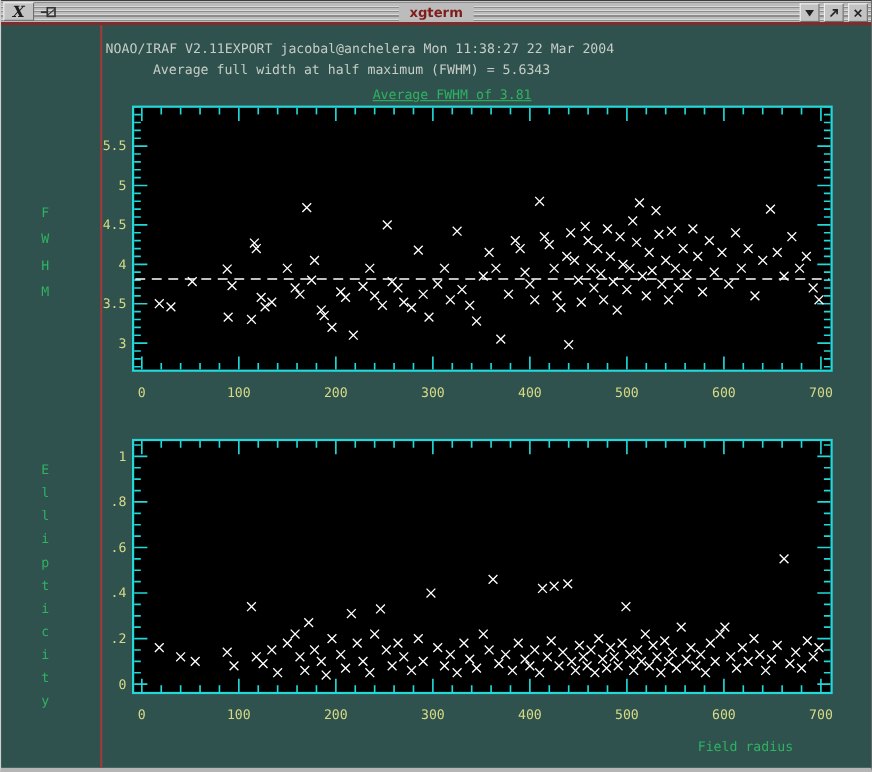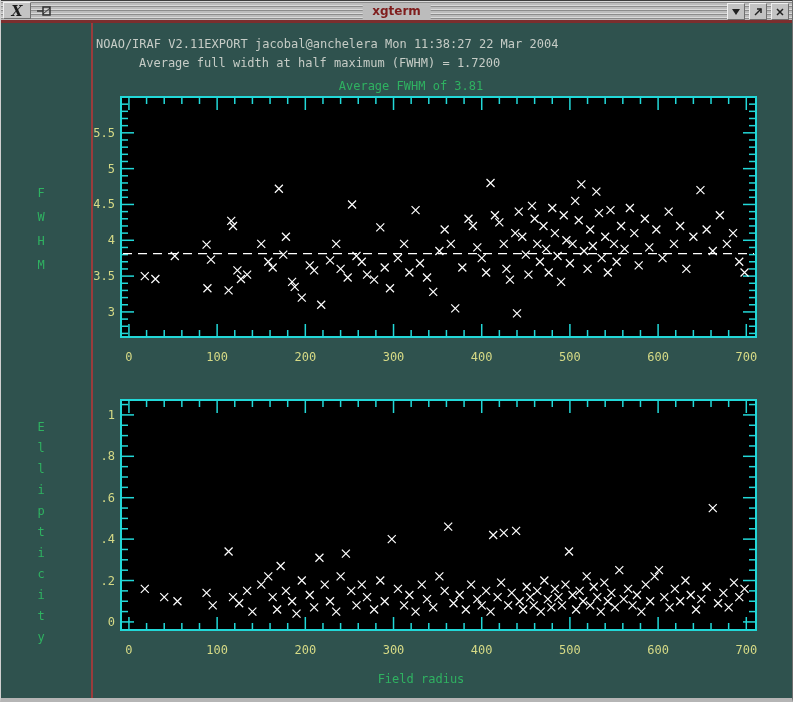--- a/index.html
+++ b/index.html
@@ -24,22 +24,22 @@
   .win-ctrls{position:absolute;right:3px;top:1px;display:flex;gap:4px;}
   .win-ctrls .tb-btn{position:relative;width:18px;}
   .maroon-line{position:absolute;top:20px;left:0;right:0;height:3px;background:var(--maroon);}
   
   .cursor-line{position:absolute;left:90px;top:23px;bottom:0;width:2px;background:var(--cursor);}
   
   .term{position:absolute;color:var(--text);font:12px "DejaVu Sans Mono",monospace;white-space:pre;}
   .banner{left:95px;top:37px;}
   .fwhmline{left:138px;top:56px;}
   .chart-title{position:absolute;left:120px;width:580px;top:79px;text-align:center;
-               color:var(--green);font:12px "DejaVu Sans Mono",monospace;}
-  .xlabel-bottom{position:absolute;left:120px;width:600px;top:672px;text-align:center;
+               color:var(--green);font:12px "DejaVu Sans Mono",monospace;text-decoration:underline;}
+  .xlabel-bottom{position:absolute;left:120px;width:600px;top:672px;text-align:right;
                color:var(--green);font:12px "DejaVu Sans Mono",monospace;}
   
   .vlabel{position:absolute;left:34px;writing-mode:vertical-rl;text-orientation:upright;
           color:var(--green);font:12px "DejaVu Sans Mono",monospace;line-height:1;}
   .vlabel.fwhm{top:186px;letter-spacing:10px;}
   .vlabel.ellip{top:420px;letter-spacing:7px;}
   
   svg.plot{position:absolute;left:80px;}
   #plot-top{top:90px;}
   #plot-bottom{top:393px;}
@@ -77,21 +77,21 @@
           <path d="M2 2 L8 8 M2 8 L8 2" stroke="#222" stroke-width="1.5"></path>
         </svg>
       </div>
     </div>
   </div>
   <div class="maroon-line"></div>
 
   <div class="cursor-line"></div>
 
   <div class="term banner">NOAO/IRAF V2.11EXPORT jacobal@anchelera Mon 11:38:27 22 Mar 2004</div>
-  <div class="term fwhmline">Average full width at half maximum (FWHM) = 1.7200</div>
+  <div class="term fwhmline">Average full width at half maximum (FWHM) = 5.6343</div>
   <div class="chart-title">Average FWHM of 3.81</div>
 
   <div class="vlabel fwhm">FWHM</div>
   <div class="vlabel ellip">Ellipticity</div>
 
   <svg id="plot-top" class="plot" width="700" height="280">
       <rect x="40" y="7" width="635" height="240" fill="#000000" stroke="#22d8d8" stroke-width="2"></rect>
       <line x1="47.9375" y1="8" x2="47.9375" y2="20" stroke="#22d8d8" stroke-width="1.5"></line>
       <line x1="47.9375" y1="246" x2="47.9375" y2="234" stroke="#22d8d8" stroke-width="1.5"></line>
       <text x="47.9375" y="271" text-anchor="middle">0</text>

